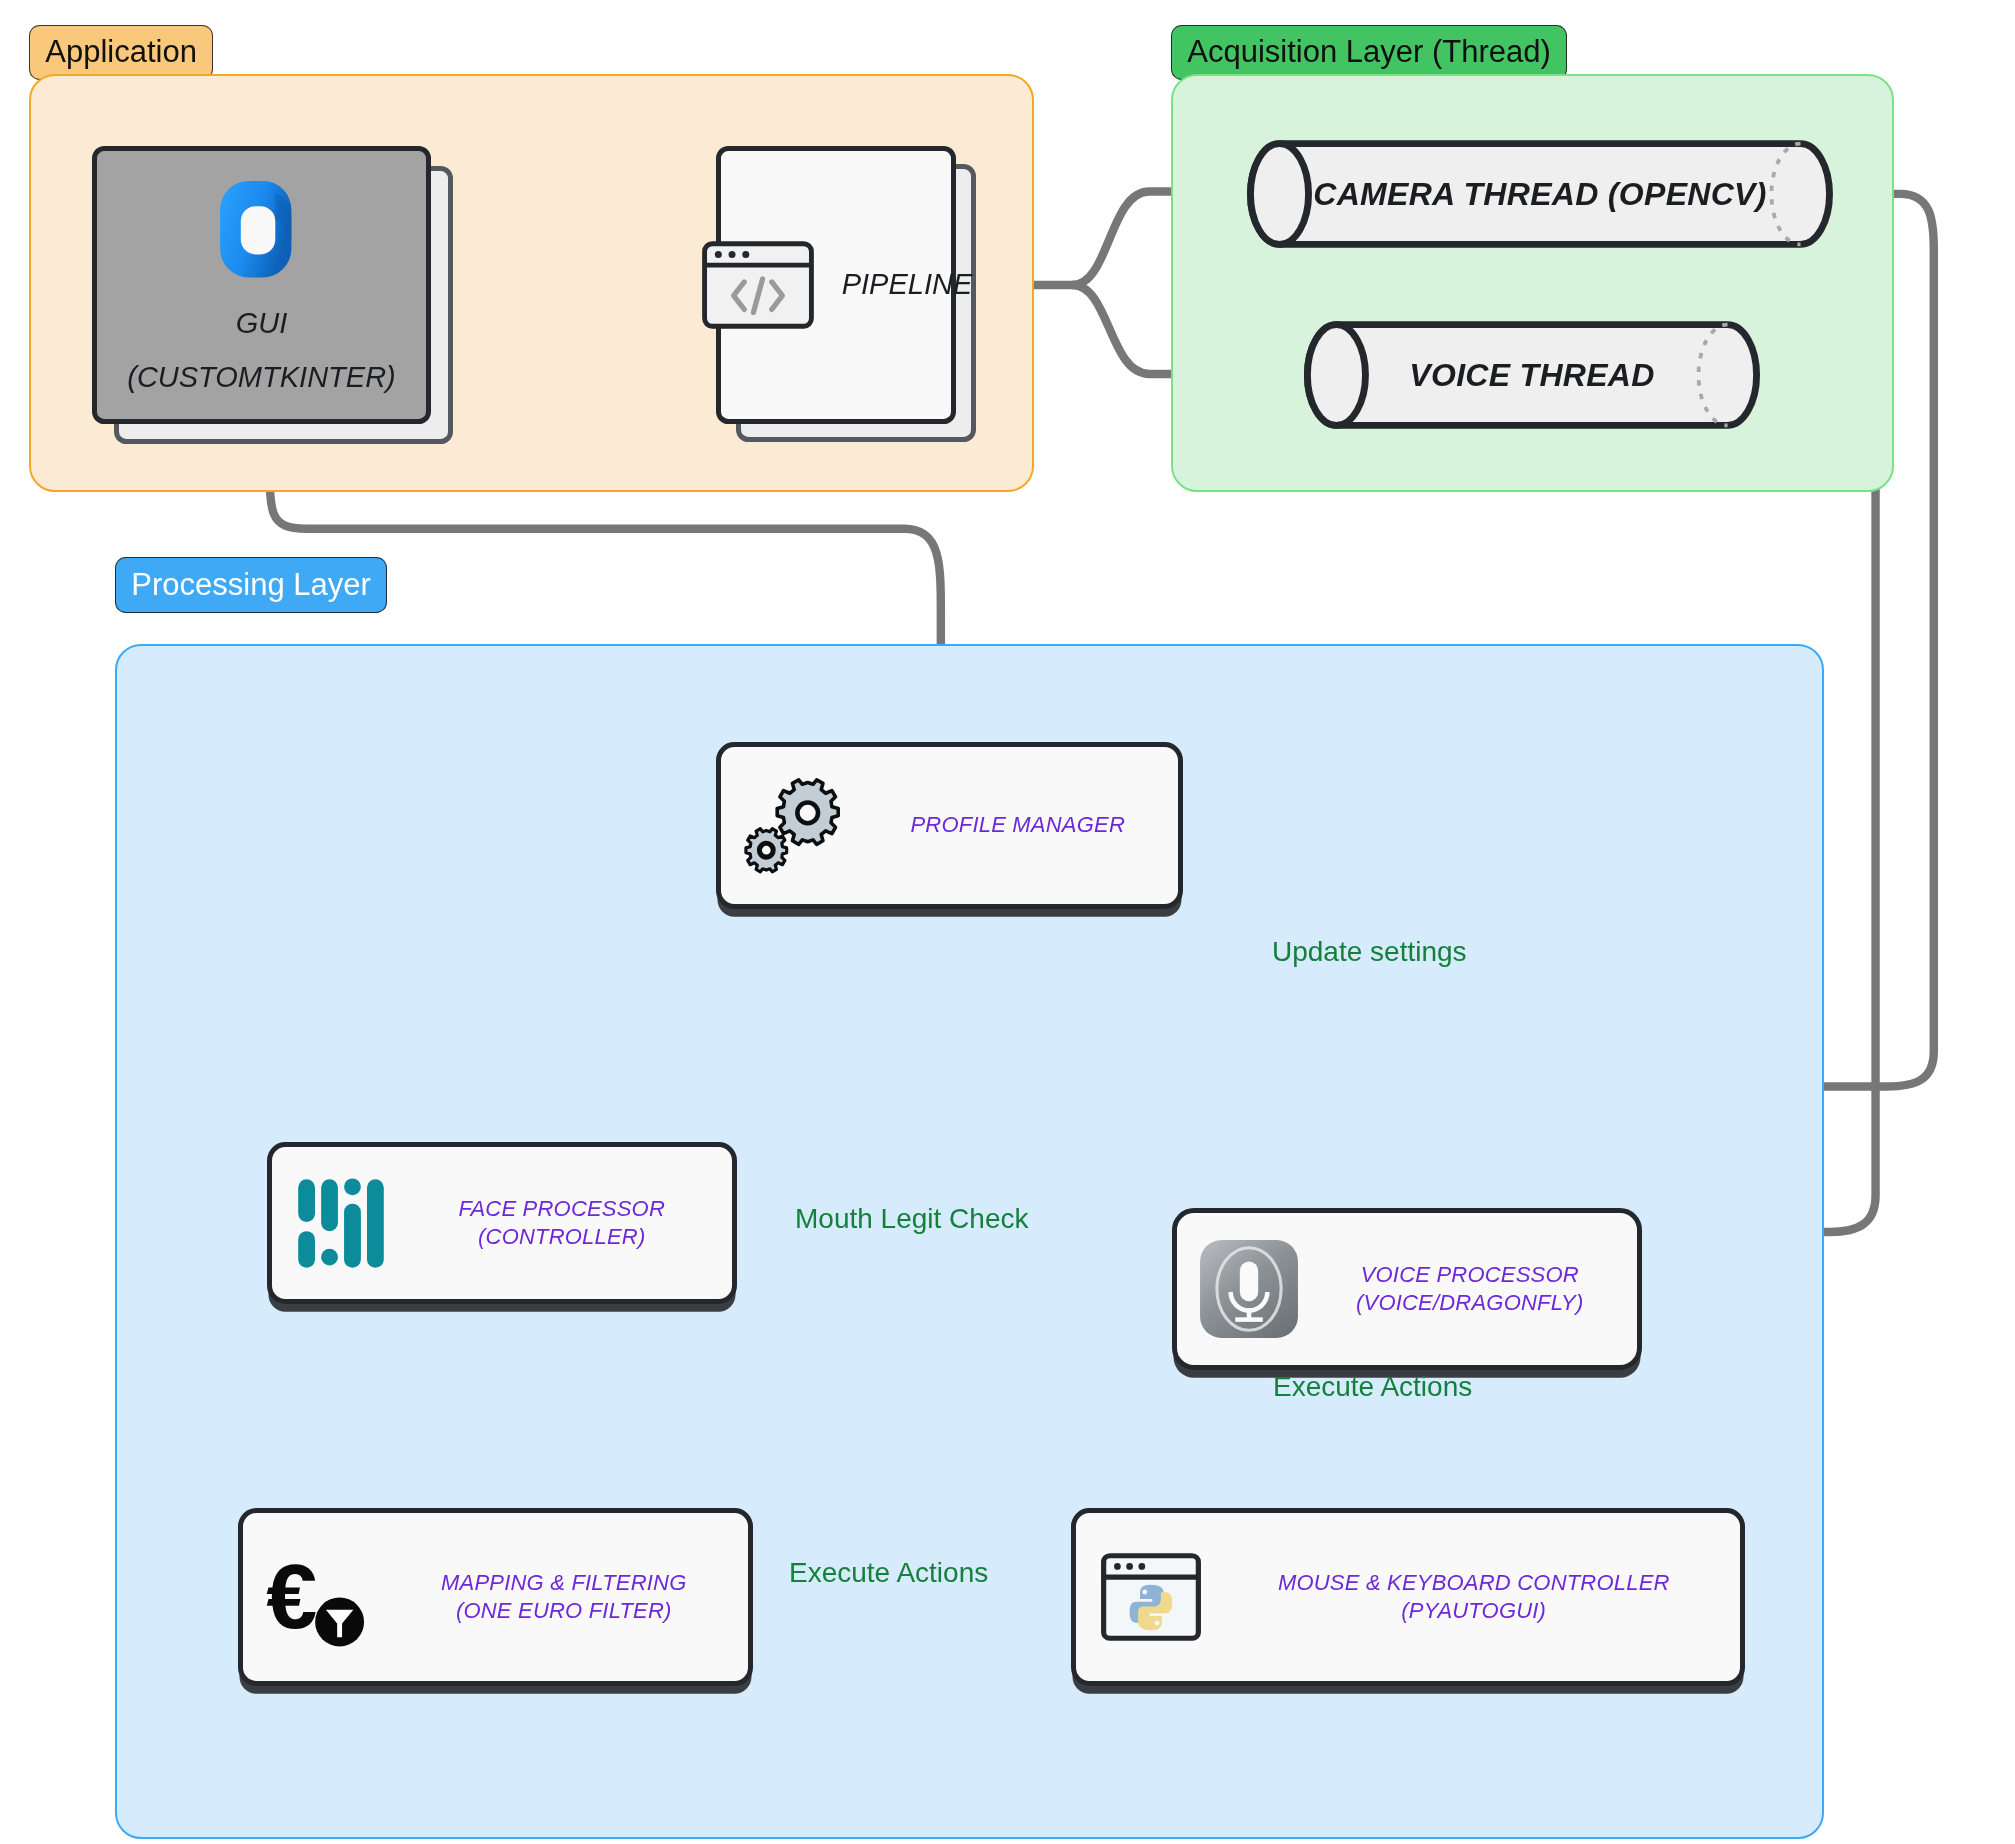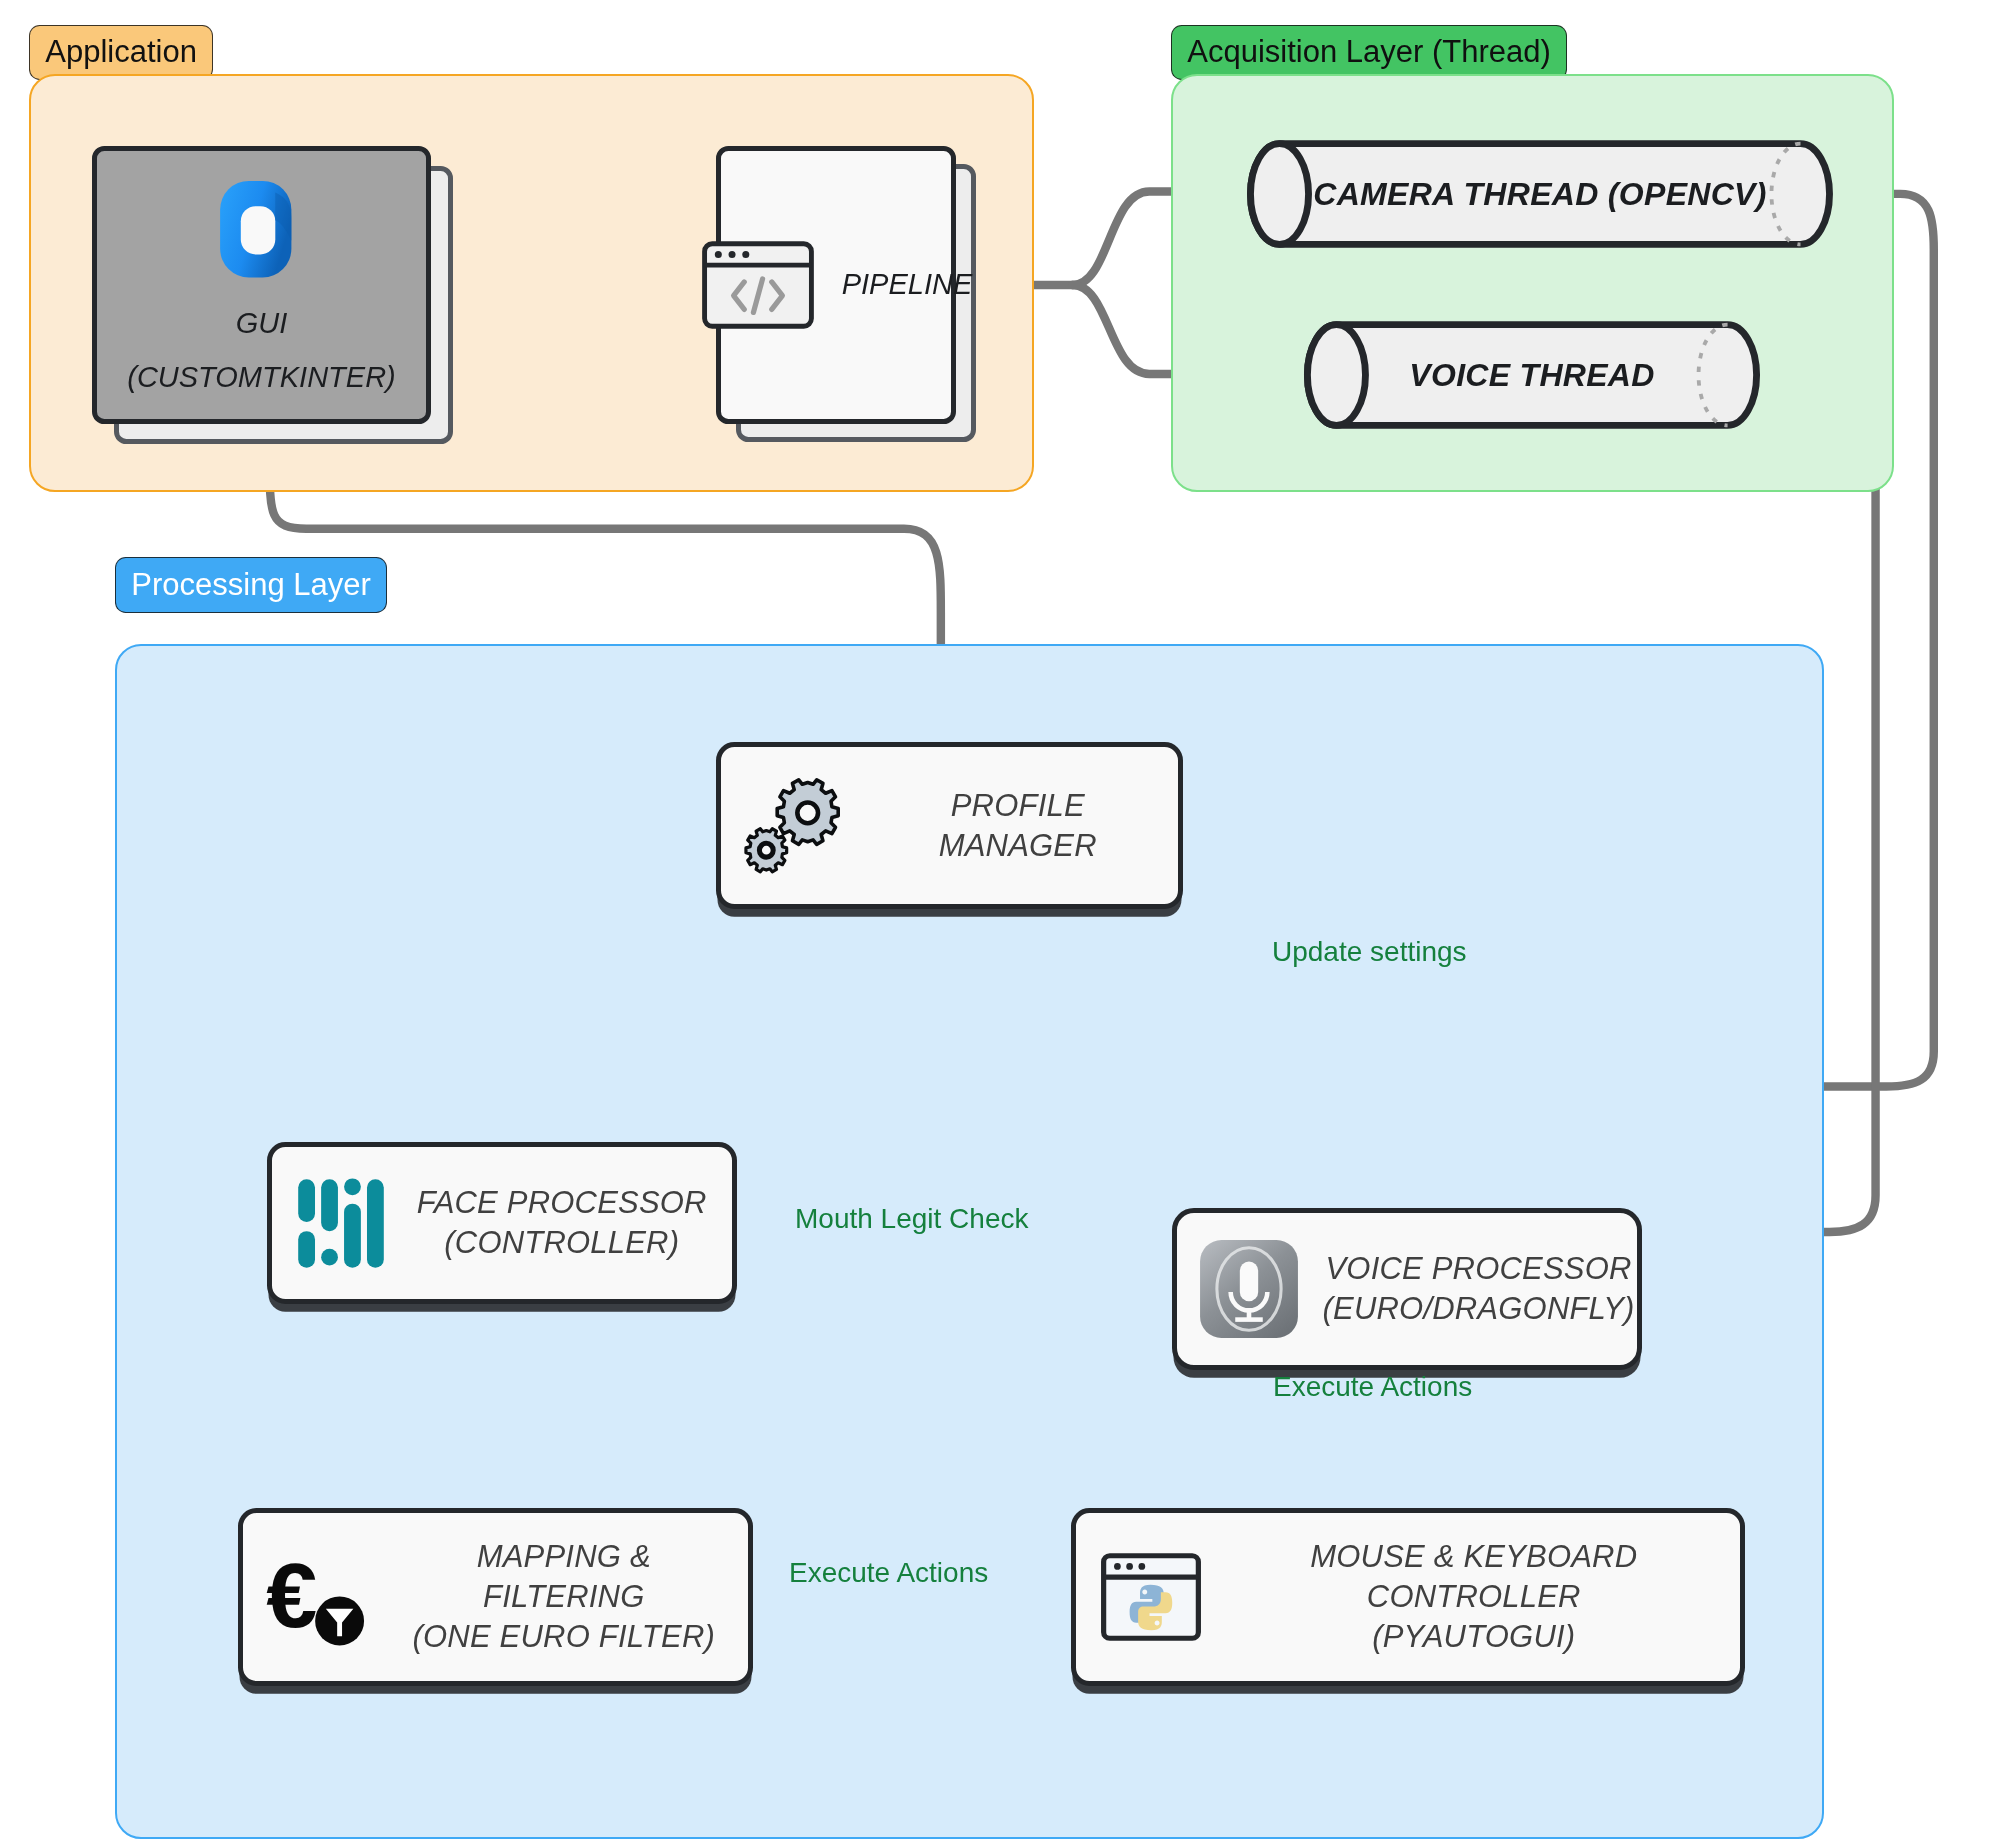--- a/index.html
+++ b/index.html
@@ -22,21 +22,21 @@
   .badge-proc{background:#3FA9F5;color:#ffffff;}
 
   
   .node{position:absolute;box-sizing:border-box;background:#F9F9F9;
     border:5.4px solid #24272B;border-radius:18.4px;
     display:flex;align-items:center;}
 
   .node-shadow{box-shadow:0 9.2px 0 -1.5px #3A3E43;}
 
   .node-body{display:flex;align-items:center;gap:21.5px;padding:0 20px;width:100%;}
-  .node-label{font-style:italic;font-size:31px;line-height:1.28;color:#404040;
+  .node-label{font-style:italic;font-size:22px;line-height:1.28;color:#6d28d9;
     letter-spacing:0.2px;text-align:center;flex:1;}
   .card-label{font-style:italic;font-size:29px;line-height:1.3;color:#1b1d20;text-align:center;}
 
   
   .cyl{position:absolute;}
   .cyl-label{position:absolute;inset:0;display:flex;align-items:center;justify-content:center;
     font-style:italic;font-size:32px;color:#1b1d20;letter-spacing:0.3px;font-weight:bold;}
 
   
   .edge-label{position:absolute;font-size:28px;color:#15803d;white-space:nowrap;}
@@ -233,21 +233,21 @@
           <rect x="2" y="2" width="64" height="64" rx="14" ry="14" fill="url(#micg)"></rect>
           <ellipse cx="34" cy="34" rx="21" ry="27" fill="none" stroke="#E4E6E8" stroke-width="2" opacity="0.85"></ellipse>
           <rect x="28" y="16" width="12" height="26" rx="6" ry="6" fill="#FAFAFA"></rect>
           <path d="M22 36 A12 12 0 0 0 46 36" fill="none" stroke="#FAFAFA" stroke-width="3"></path>
           <line x1="34" y1="48" x2="34" y2="54" stroke="#FAFAFA" stroke-width="3"></line>
           <line x1="25" y1="54" x2="43" y2="54" stroke="#FAFAFA" stroke-width="3"></line>
         </svg>
       </span>
       <div class="node-label">
         <div>VOICE PROCESSOR</div>
-        <div>(EURO/DRAGONFLY)</div>
+        <div>(VOICE/DRAGONFLY)</div>
       </div>
     </div>
   </div>
 
   <div class="node node-shadow" style="left:238px;top:1508px;width:515px;height:178px;">
     <div class="node-body">
       <span class="icon-wrap">
         <svg width="115" height="107" viewBox="0 0 75 70">
           <text x="2" y="55" font-family="&quot;Liberation Sans&quot;, sans-serif" font-size="60" font-weight="bold" fill="#0A0A0A">€</text>
           <circle cx="50" cy="51" r="16" fill="#0A0A0A"></circle>

